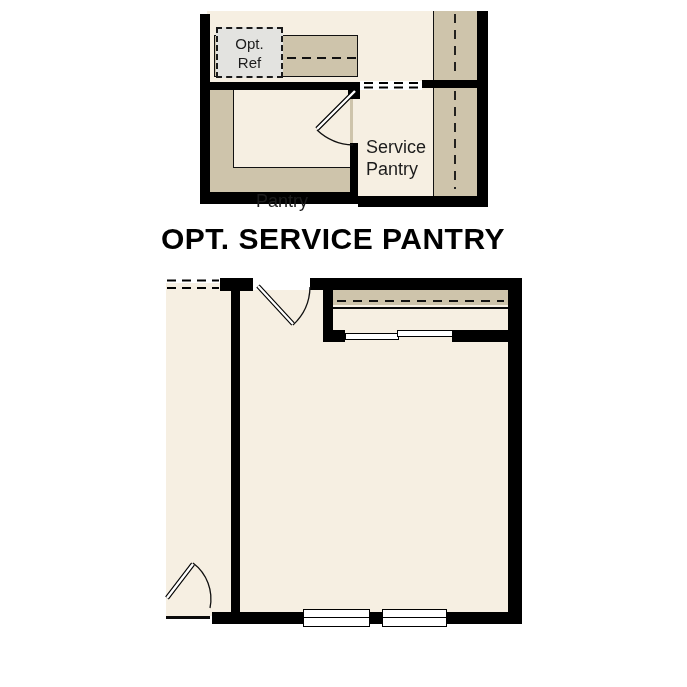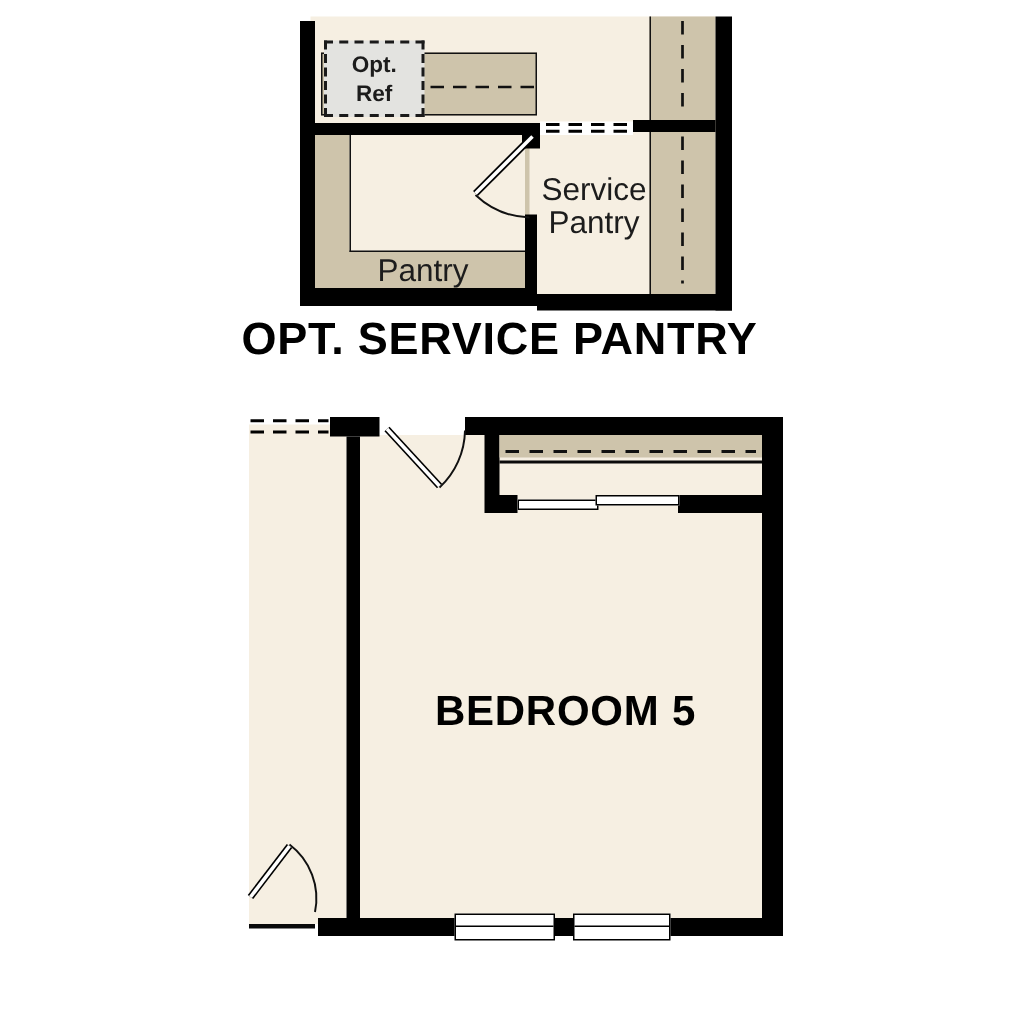--- a/index.html
+++ b/index.html
@@ -14,22 +14,22 @@
   .canvas{
     position:relative;width:687px;height:687px;background:#ffffff;
     font-family:"Liberation Sans","DejaVu Sans",sans-serif;overflow:hidden;
   }
   .abs{position:absolute;}
   .cream{background:var(--cream);}
   .tan{background:var(--tan);}
   .wall{background:var(--wall);}
   .thinline{background:#0a0a0a;}
   .label{
-    position:absolute;color:var(--txt);font-size:21px;line-height:22px;
-    text-align:center;transform:translateX(-50%);white-space:nowrap;
+    position:absolute;color:var(--txt);font-size:18px;line-height:22px;
+    text-align:left;transform:translateX(-50%);white-space:nowrap;margin-top:20px;
   }
   .label-small{font-size:15px;line-height:19px;}
   .room-big{
     position:absolute;color:#000;font-weight:bold;font-size:28px;
     transform:translateX(-50%);white-space:nowrap;letter-spacing:0.5px;
   }
   .plan-title{
     position:absolute;color:#000;font-weight:bold;font-size:30px;
     transform:translateX(-50%);white-space:nowrap;letter-spacing:0.5px;
   }
@@ -51,41 +51,41 @@
 
     <div class="abs cream" style="left:207px;top:11px;width:270px;height:186px;"></div>
 
     <div class="abs tan" style="left:207px;top:88px;width:146px;height:104px;"></div>
     <div class="abs cream" style="left:233px;top:88px;width:117px;height:80px;border-left:1px solid #111;border-bottom:1px solid #111;"></div>
 
     <div class="abs tan" style="left:433px;top:11px;width:44px;height:186px;border-left:1px solid #111;"></div>
 
     <div class="abs tan" style="left:214px;top:35px;width:144px;height:42px;border:1px solid #111;"></div>
 
-    <div class="abs optref" style="left:216px;top:27px;width:67px;height:51px;font-weight:bold;">
+    <div class="abs optref" style="left:216px;top:27px;width:67px;height:51px;">
       <div class="label-small" style="color:var(--txt);">Opt.</div>
       <div class="label-small" style="color:var(--txt);">Ref</div>
     </div>
 
     <div class="abs wall" style="left:200px;top:14px;width:10px;height:190px;"></div>
     <div class="abs wall" style="left:200px;top:82px;width:160px;height:8px;"></div>
     <div class="abs wall" style="left:348px;top:90px;width:12px;height:9px;"></div>
     <div class="abs" style="left:360px;top:81px;width:62px;height:9px;background:#ffffff;"></div>
     <div class="abs wall" style="left:422px;top:80px;width:55px;height:8px;"></div>
     <div class="abs wall" style="left:350px;top:143px;width:8px;height:55px;"></div>
     <div class="abs wall" style="left:477px;top:11px;width:11px;height:196px;"></div>
     <div class="abs wall" style="left:200px;top:192px;width:158px;height:12px;"></div>
     <div class="abs wall" style="left:358px;top:196px;width:130px;height:11px;"></div>
 
     <div class="label" style="left:396px;top:116px;">
       <div>Service</div>
       <div>Pantry</div>
     </div>
     <div class="label" style="left:282px;top:170px;">Pantry</div>
-    <div class="plan-title" style="left:333px;top:210px;text-align:right;">OPT. SERVICE PANTRY</div>
+    <div class="plan-title" style="left:333px;top:222px;text-align:right;">OPT. SERVICE PANTRY</div>
   </section>
 
   <section class="abs" style="left:0;top:260px;width:687px;height:427px;">
 
     <div class="abs cream" style="left:166px;top:23px;width:65px;height:333px;"></div>
     <div class="abs cream" style="left:240px;top:30px;width:268px;height:322px;"></div>
 
     <div class="abs wall" style="left:220px;top:18px;width:33px;height:13px;"></div>
     <div class="abs wall" style="left:310px;top:18px;width:212px;height:12px;"></div>
     <div class="abs wall" style="left:231px;top:31px;width:9px;height:321px;"></div>
@@ -101,21 +101,20 @@
     <div class="abs bypass" style="left:345px;top:73px;width:54px;height:7px;"></div>
     <div class="abs bypass" style="left:397px;top:70px;width:56px;height:7px;"></div>
 
     <div class="abs window" style="left:303px;top:349px;width:67px;height:18px;">
       <div class="window-pane"></div>
     </div>
     <div class="abs window" style="left:382px;top:349px;width:65px;height:18px;">
       <div class="window-pane"></div>
     </div>
 
-    <div class="room-big" style="left:377px;top:198px;">BEDROOM 5</div>
   </section>
 
   <svg class="overlay" width="687" height="687" viewBox="0 0 687 687">
 
     <line x1="287" y1="58" x2="356" y2="58" stroke="#111" stroke-width="1.8" stroke-dasharray="9,6"></line>
 
     <line x1="364" y1="83" x2="420" y2="83" stroke="#000" stroke-width="2" stroke-dasharray="9,6"></line>
     <line x1="364" y1="87.5" x2="420" y2="87.5" stroke="#000" stroke-width="2" stroke-dasharray="9,6"></line>
 
     <line x1="455" y1="14" x2="455" y2="78" stroke="#111" stroke-width="1.8" stroke-dasharray="9,7"></line>

